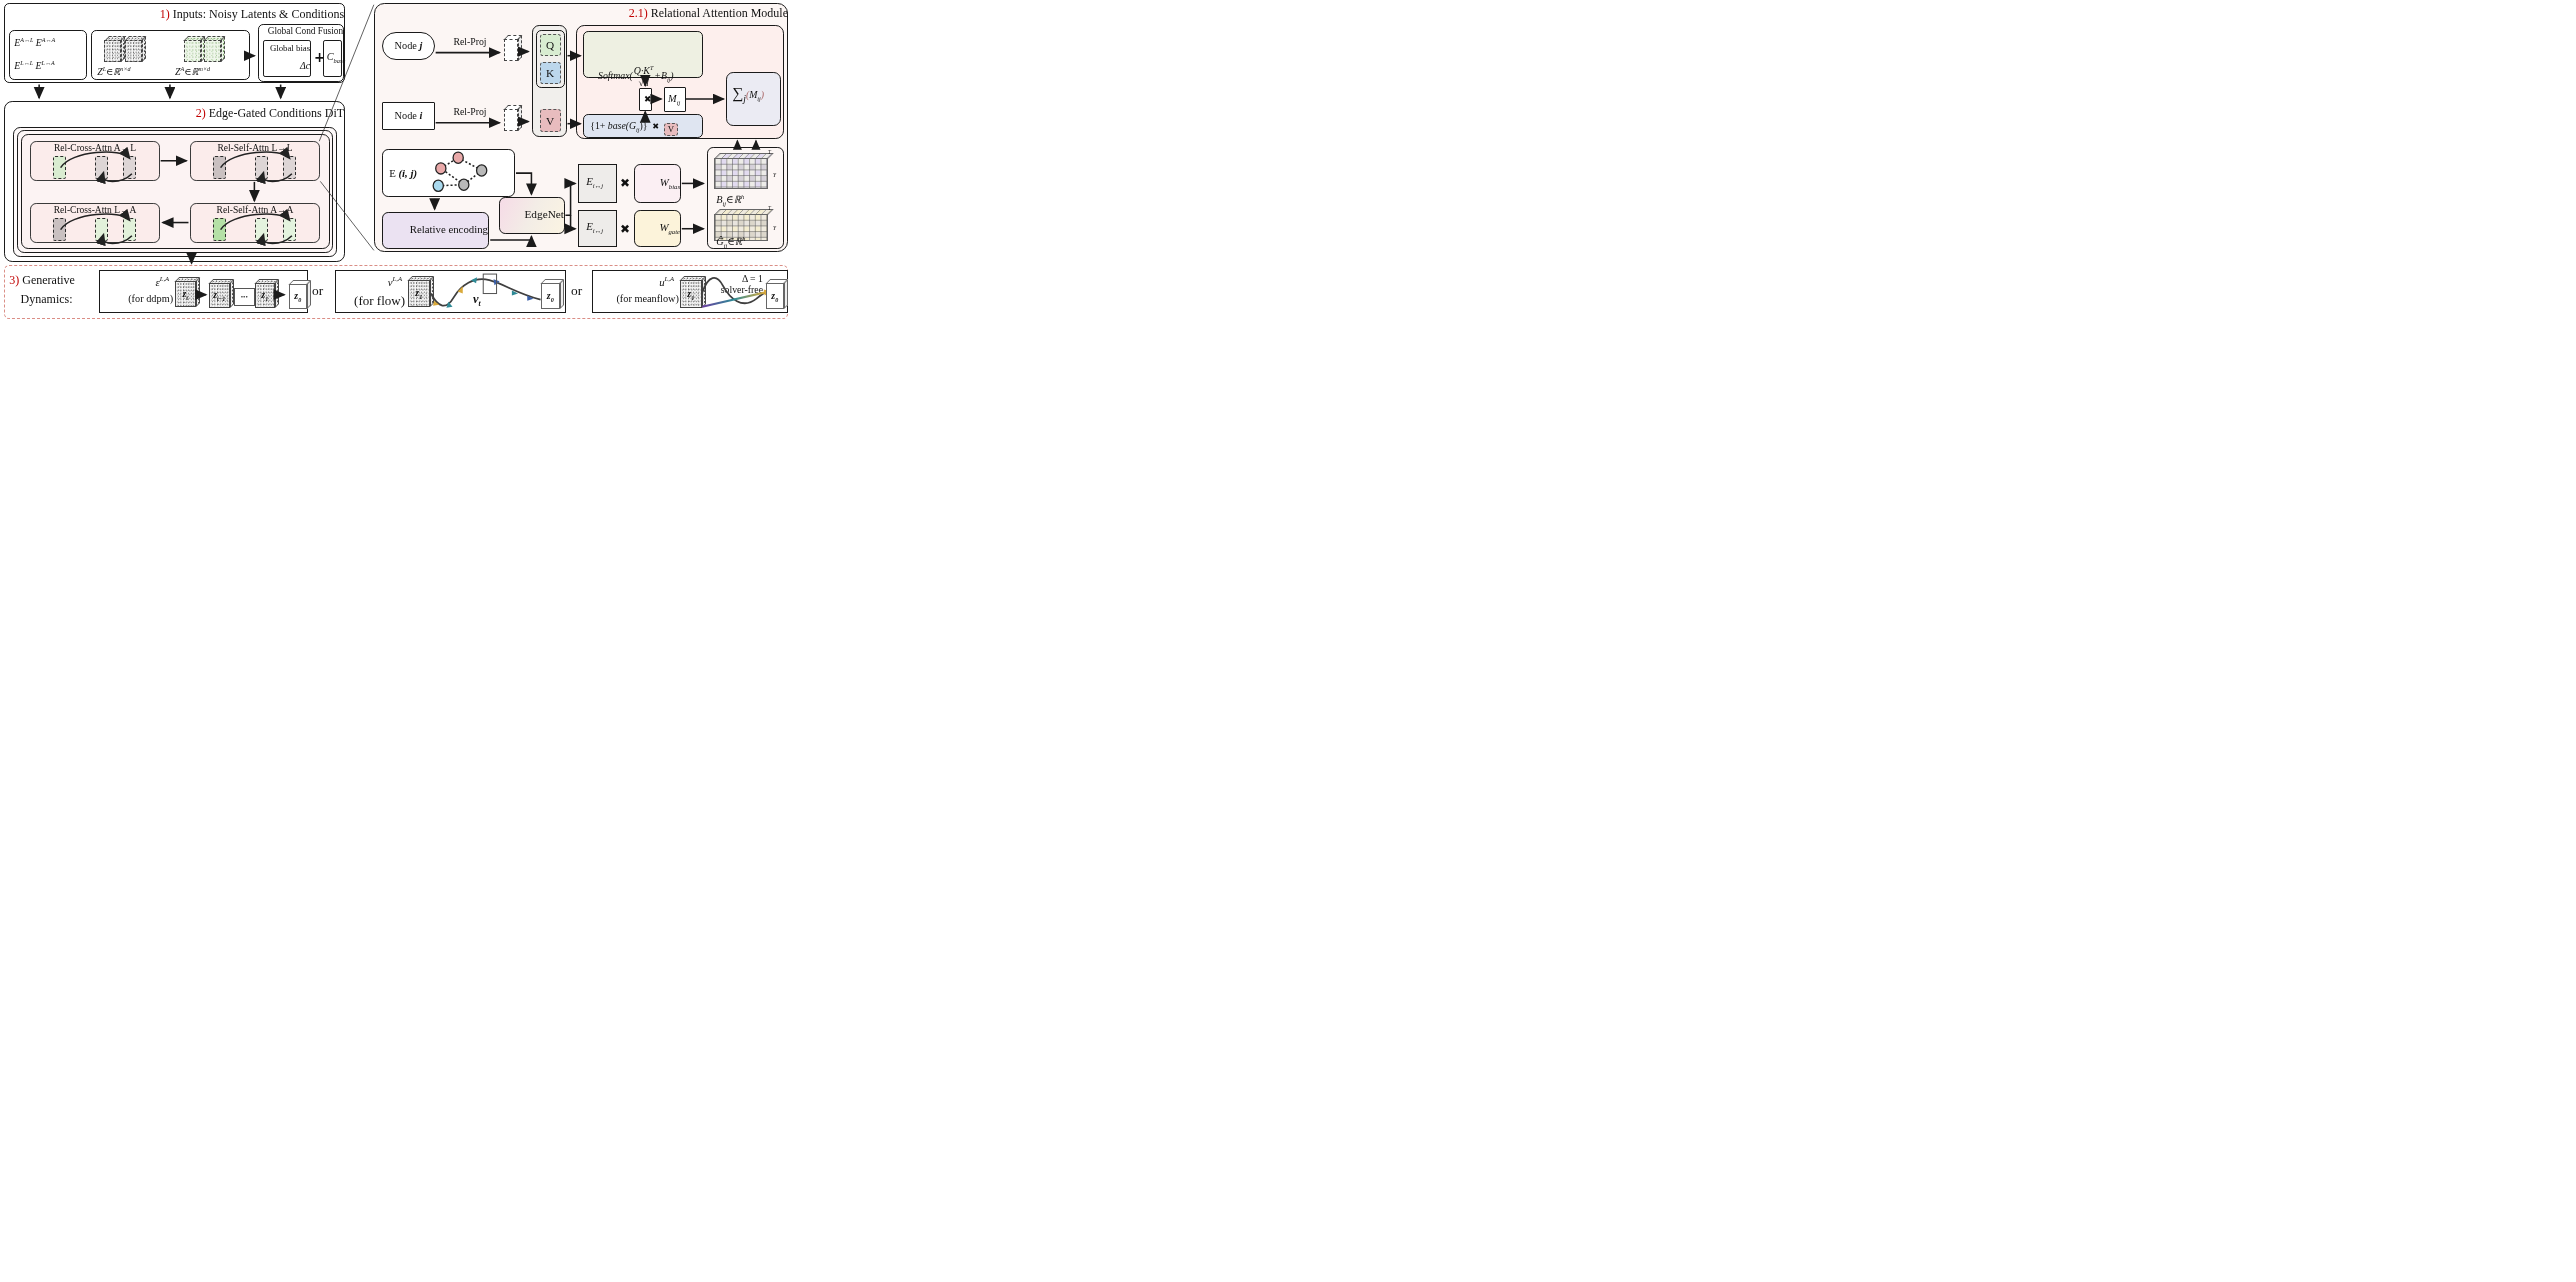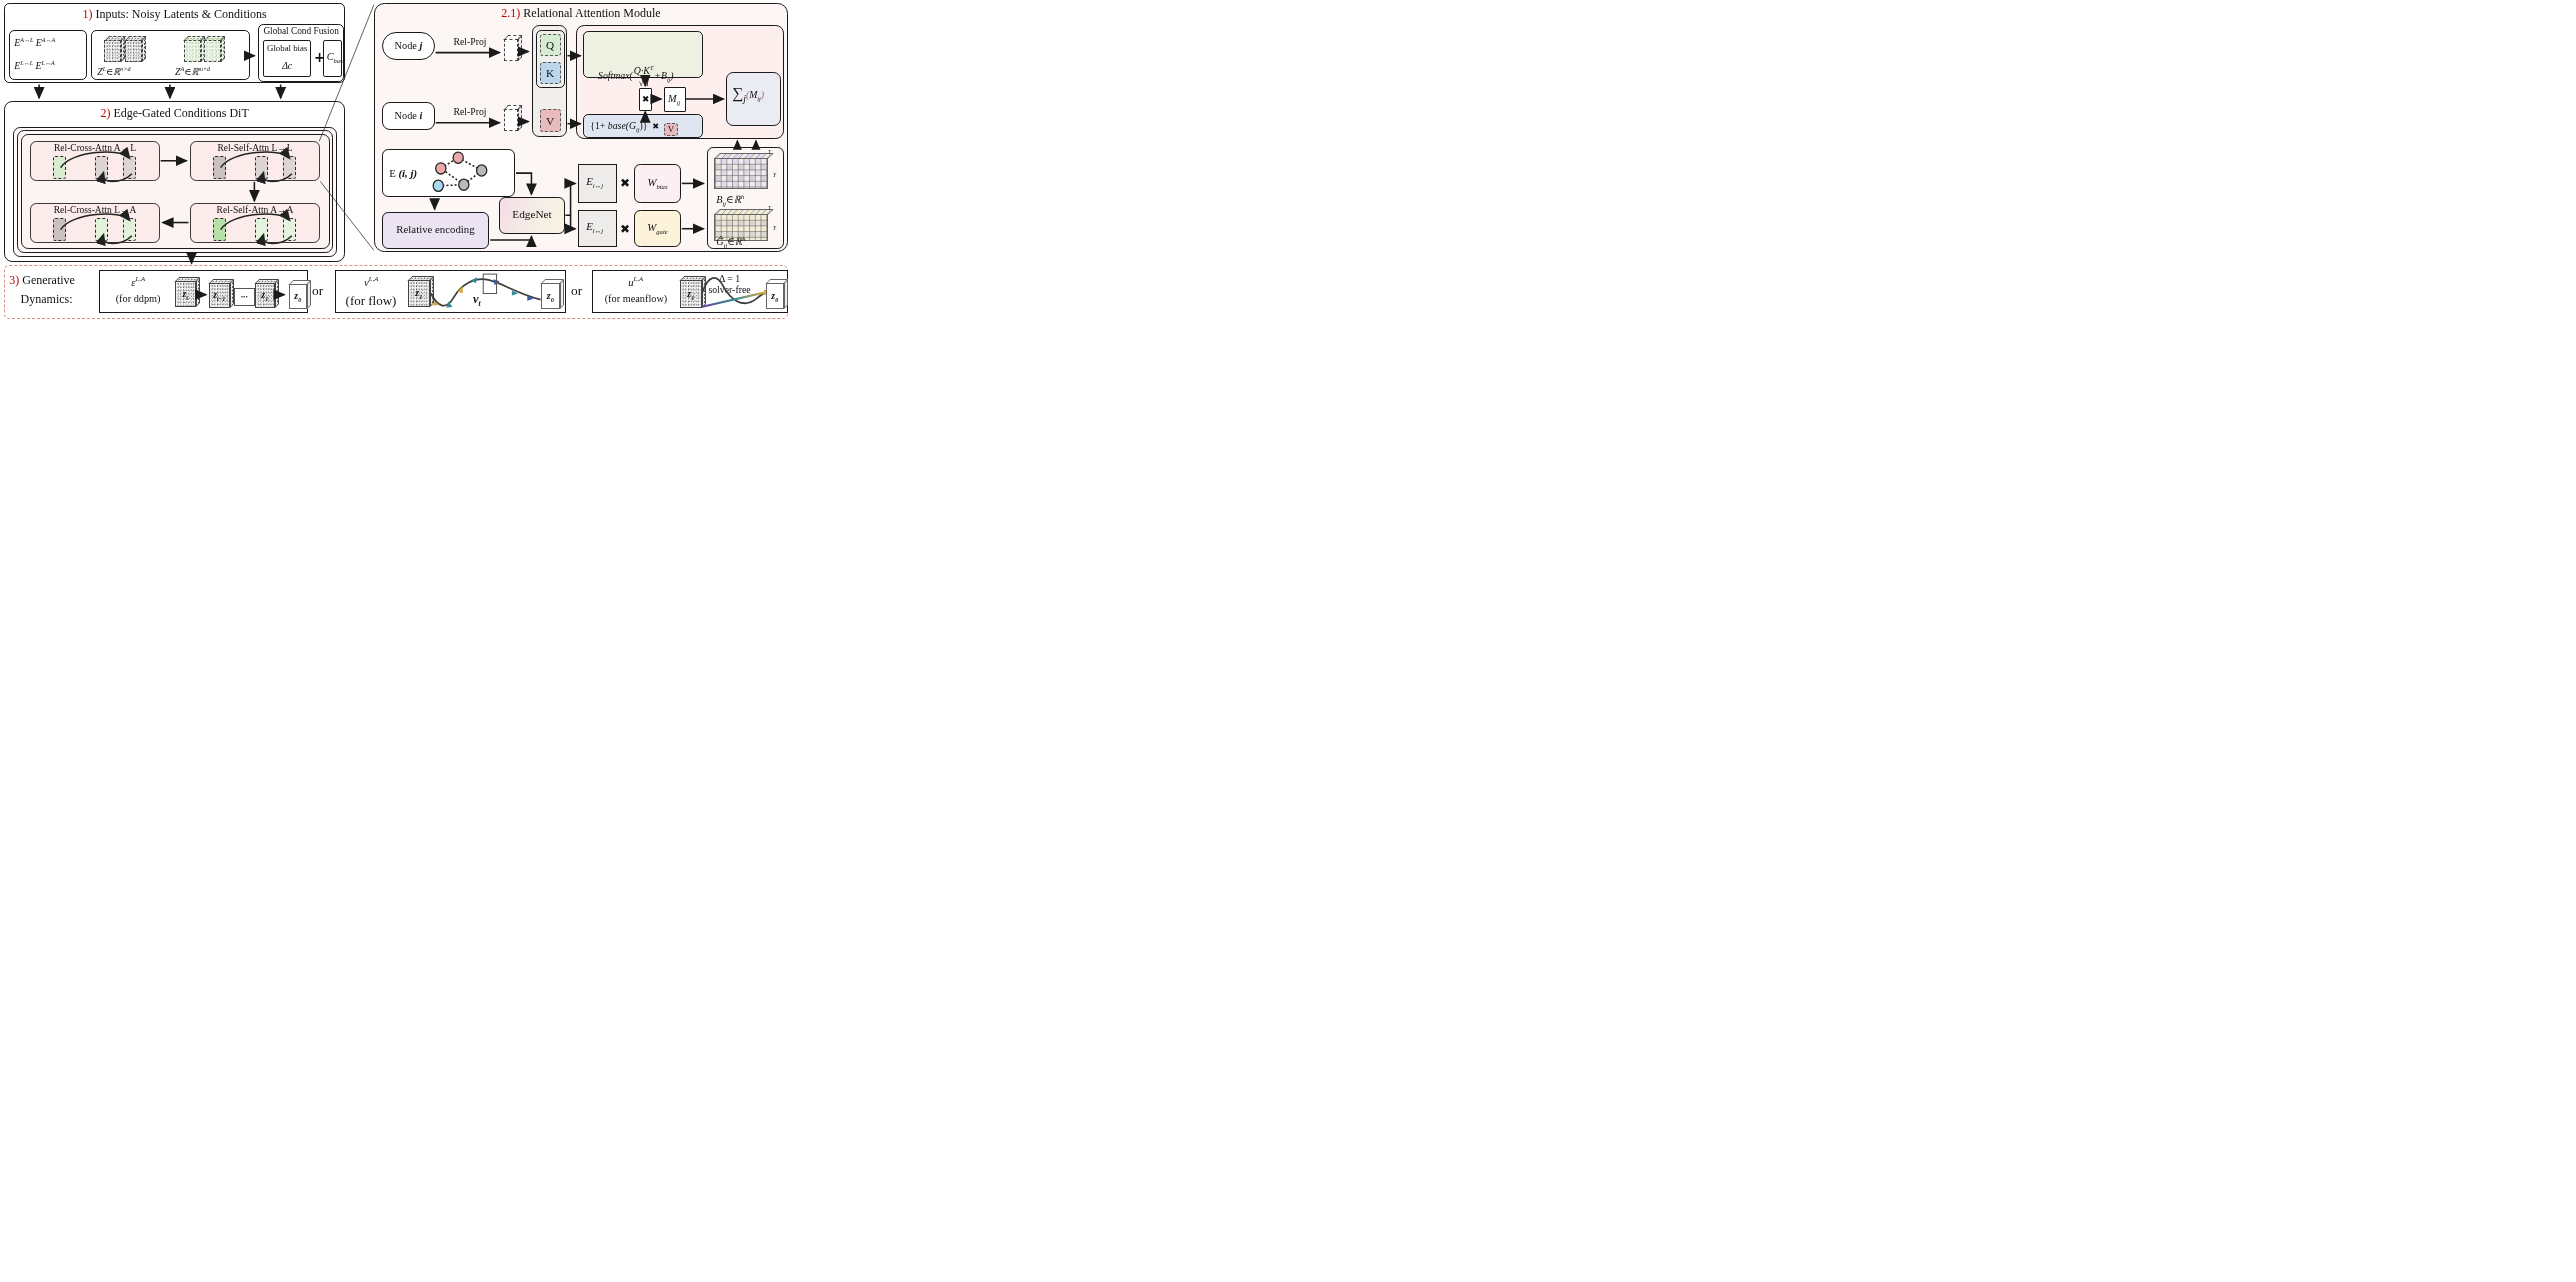--- a/index.html
+++ b/index.html
@@ -2,21 +2,21 @@
 <html style="font-size:8.2px"><head>
 <meta charset="utf-8">
 <style>
   html,body{margin:0;padding:0;background:#fff;}
   #canvas{position:relative;width:792px;height:321px;background:#fff;overflow:hidden;
           font-family:"Liberation Serif","DejaVu Serif",serif;color:#111;}
   .abs{position:absolute;}
   .box{position:absolute;border:1.3px solid #1a1a1a;border-radius:5.2px;background:#fff;box-sizing:border-box;}
   .ttl{position:absolute;font-size:12px;white-space:nowrap;}
   .red{color:#c00000;}
-  .ctr{text-align:center;}
+  .ctr{text-align:right;}
   sup{font-size:0.62em;} sub{font-size:0.62em;}
   .it{font-style:italic;}
   .sm{font-size:8.8px;} .md{font-size:9.8px;}
   
   .blk{position:absolute;width:130px;height:40px;background:#fbeceb;border:1.3px solid #3a3a3a;border-radius:6.2px;box-sizing:border-box;}
   .blk .bl{position:absolute;top:1px;left:0;right:0;text-align:center;font-size:9.5px;white-space:nowrap;}
   .chip{position:absolute;top:14px;width:13px;height:23px;border:1.5px dashed #2c2c2c;border-radius:2.1px;box-sizing:border-box;}
   .c1{left:21.6px;} .c2{left:64px;} .c3{left:92px;}
   .b1 .c1{background:#d9ecd0;} .b1 .c2,.b1 .c3{background:#ddd5d5;}
   .b2 .c1{background:#c9c0c0;} .b2 .c2,.b2 .c3{background:#ddd5d5;}
@@ -188,21 +188,21 @@
       <span>Node </span><b class="it">j</b>
     </div>
   </div>
   <div class="lbl" style="left:441px;top:36px;width:58px;text-align:center;font-size:9.8px;">Rel-Proj</div>
   <div class="cube" style="left:504px;top:39px;width:14.4px;height:21.6px;">
       <div class="ctop dshf"></div>
       <div class="cside dshf"></div>
       <div class="cfront dshf"></div>
     </div>
 
-  <div class="box" style="left:382px;top:102px;width:53px;height:28px;border-radius:8px;">
+  <div class="box" style="left:382px;top:102px;width:53px;height:28px;border-radius:1px;">
     <div class="lbl md" style="left:0;right:0;top:6.7px;text-align:center;font-size:10.3px;">
       <span>Node </span><b class="it">i</b>
     </div>
   </div>
   <div class="lbl" style="left:441px;top:106px;width:58px;text-align:center;font-size:9.8px;">Rel-Proj</div>
   <div class="cube" style="left:504px;top:109px;width:14.4px;height:21.6px;">
       <div class="ctop dshf"></div>
       <div class="cside dshf"></div>
       <div class="cfront dshf"></div>
     </div>

